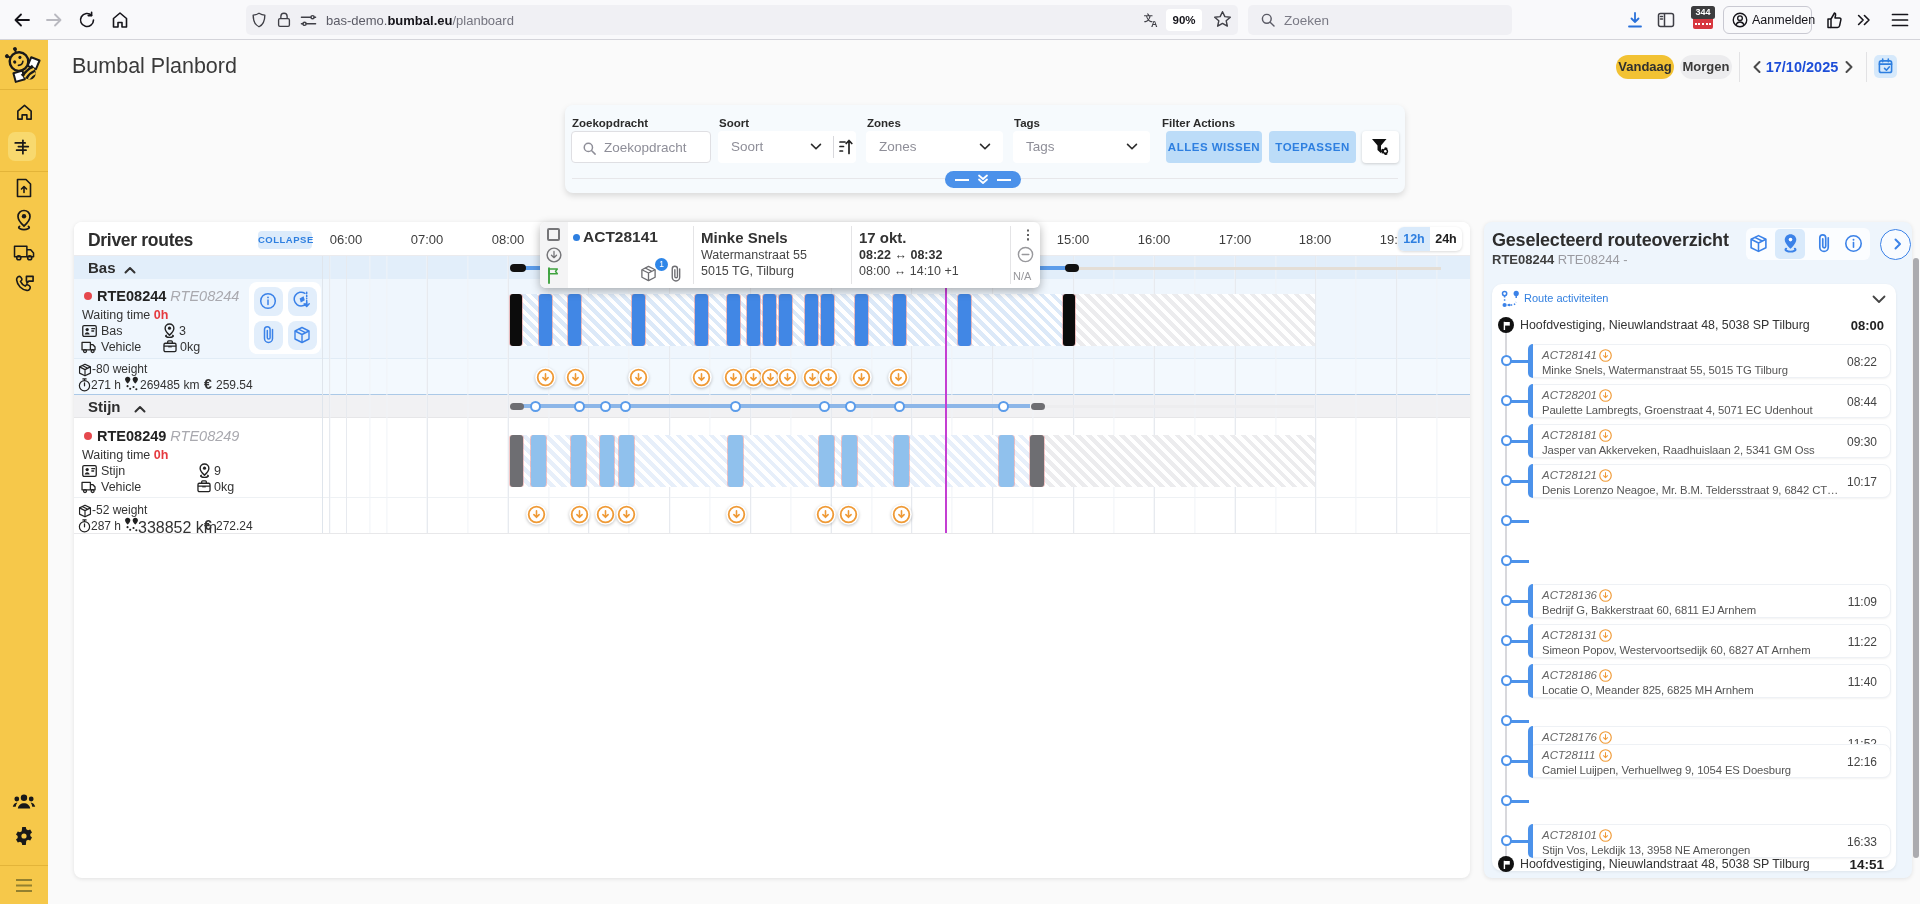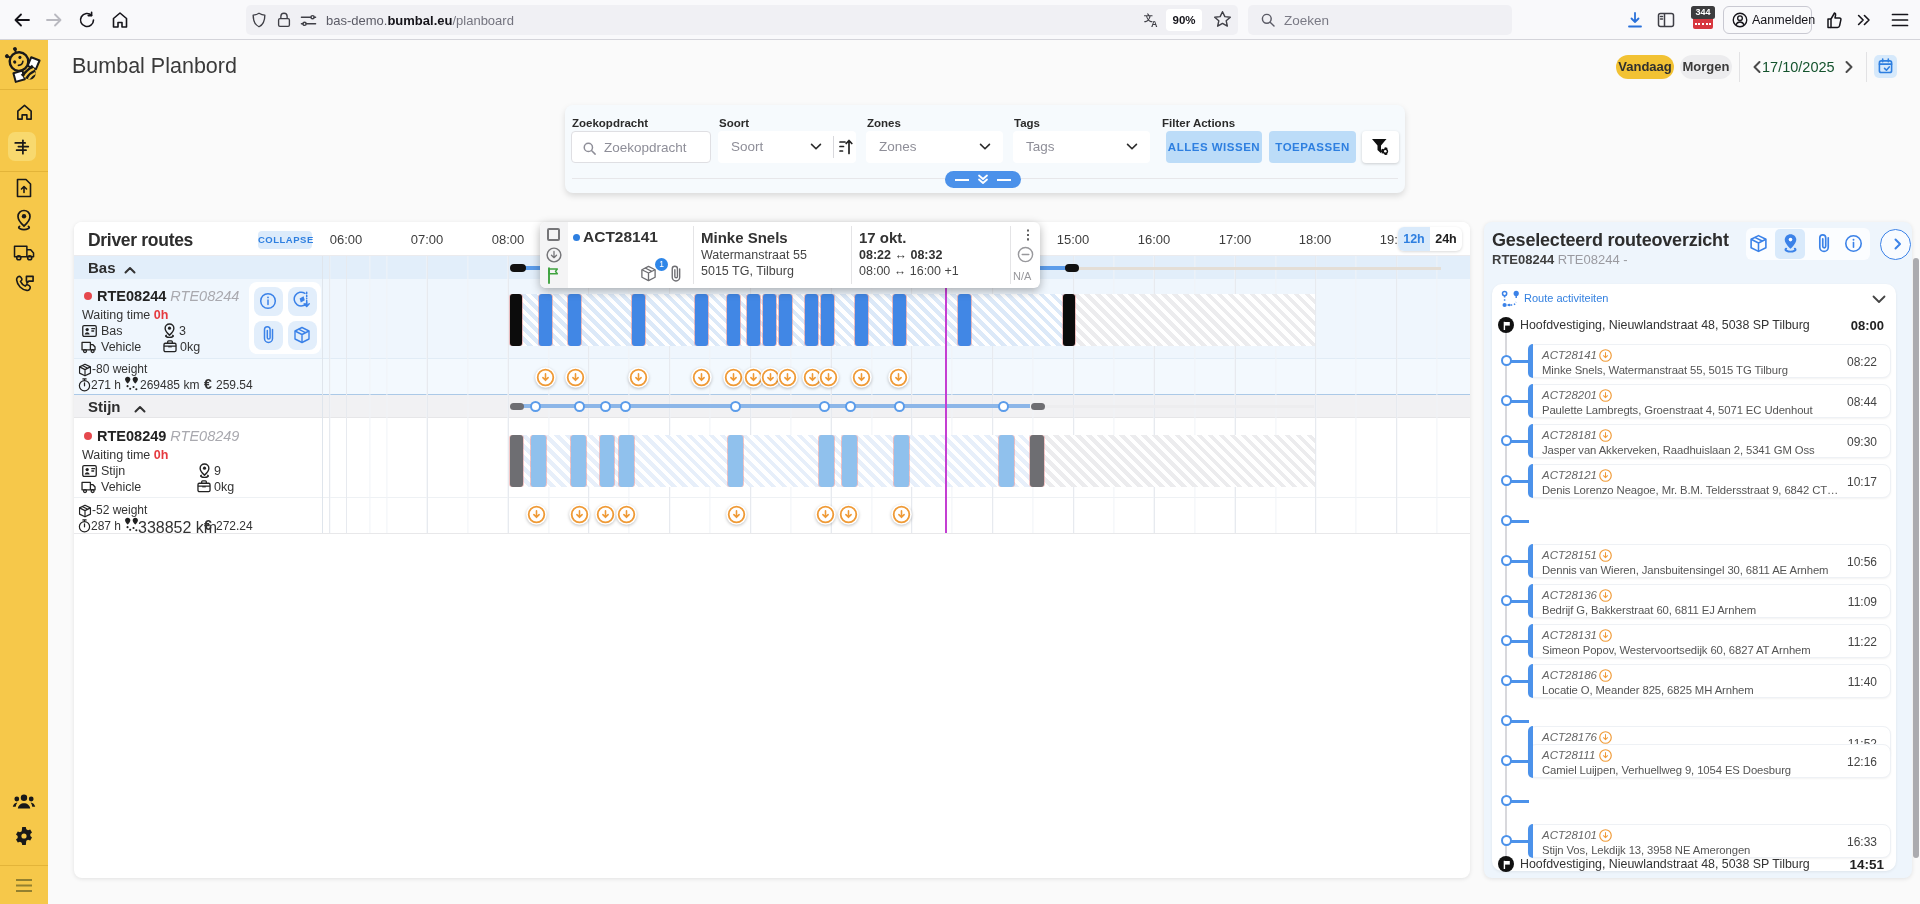--- a/index.html
+++ b/index.html
@@ -192,21 +192,21 @@
       </svg>
   </div>
   <div id="ptitle">Bumbal Planbord</div>
 
   <div class="pill" style="left:1616px;top:55px;width:58px;background:#f2c233;color:#2f2f2f">Vandaag</div>
   <div class="pill" style="left:1680px;top:55px;width:52px;background:#ececee;color:#3a3a3a">Morgen</div>
   <div class="abs" style="left:1739px;top:52px;width:1px;height:30px;background:#e2e2e4"></div>
   <svg class="ic" style="left:1751px;top:60px" width="12" height="14" viewBox="0 0 12 14" fill="none" stroke="#4a4a4a" stroke-width="2" stroke-linecap="round" stroke-linejoin="round">
       <path d="M8.5 2 3.5 7l5 5"></path>
     </svg>
-  <div class="abs" style="left:1762px;top:59px;width:80px;font-size:14.5px;font-weight:400;color:#14532d">17/10/2025</div>
+  <div class="abs" style="left:1762px;top:59px;width:80px;text-align:center;font-size:14.5px;font-weight:700;color:#1d4ed8">17/10/2025</div>
   <svg class="ic" style="left:1843px;top:60px" width="12" height="14" viewBox="0 0 12 14" fill="none" stroke="#4a4a4a" stroke-width="2" stroke-linecap="round" stroke-linejoin="round">
       <path d="M3.5 2l5 5-5 5"></path>
     </svg>
   <div class="abs" style="left:1866px;top:52px;width:1px;height:30px;background:#e2e2e4"></div>
   <div class="abs" style="left:1874px;top:55px;width:23px;height:23px;background:#d6e9fb;border-radius:5px"></div>
   <svg class="ic" style="left:1878px;top:58px" width="15" height="16" viewBox="0 0 16 17" fill="none" stroke="#2e7fe0" stroke-width="1.7">
       <rect x="1.5" y="3" width="13" height="12.5" rx="2"></rect>
       <path d="M1.5 6.5h13M5 1v3M11 1v3" stroke-linecap="round"></path>
       <path d="m7 11 2 2 3-3.5" stroke-linecap="round" stroke-linejoin="round" fill="none"></path>
     </svg>
@@ -652,29 +652,20 @@
         <svg style="position:absolute;left:70px;top:4px" width="13" height="13" viewBox="0 0 21 21">
           <use href="#dls"></use>
         </svg>
         <div class="aaddr">Denis Lorenzo Neagoe, Mr. B.M. Teldersstraat 9, 6842 CT…</div>
         <div class="atime">10:17</div>
       </div>
     <div class="acirc" style="top:293px"></div>
     <div class="aconn" style="top:298px"></div>
     <div class="acirc" style="top:333px"></div>
     <div class="aconn" style="top:338px"></div>
-    <div class="acard" style="top:322px">
-        <div class="abar"></div>
-        <div class="aact">ACT28151</div>
-        <svg style="position:absolute;left:70px;top:4px" width="13" height="13" viewBox="0 0 21 21">
-          <use href="#dls"></use>
-        </svg>
-        <div class="aaddr">Dennis van Wieren, Jansbuitensingel 30, 6811 AE Arnhem</div>
-        <div class="atime">10:56</div>
-      </div>
     <div class="acirc" style="top:373px"></div>
     <div class="aconn" style="top:378px"></div>
     <div class="acard" style="top:362px">
         <div class="abar"></div>
         <div class="aact">ACT28136</div>
         <svg style="position:absolute;left:70px;top:4px" width="13" height="13" viewBox="0 0 21 21">
           <use href="#dls"></use>
         </svg>
         <div class="aaddr">Bedrijf G, Bakkerstraat 60, 6811 EJ Arnhem</div>
         <div class="atime">11:09</div>
@@ -761,21 +752,21 @@
     <svg class="ic" style="left:129px;top:42px" width="13px" height="19" viewBox="0 0 14 19" fill="none" stroke="#6e6e72" stroke-width="1.5" stroke-linecap="round">
         <path d="M11.5 4.5v9a4 4 0 0 1-8 0v-9a2.8 2.8 0 0 1 5.6 0v8.2a1.4 1.4 0 0 1-2.8 0V5.5"></path>
       </svg>
     <div class="abs" style="left:153px;top:4px;width:1px;height:58px;background:#e4e4e6"></div>
     <div class="abs" style="left:161px;top:7px;font-size:15px;font-weight:700;color:#333">Minke Snels</div>
     <div class="abs" style="left:161px;top:26px;font-size:12.5px;color:#454545">Watermanstraat 55</div>
     <div class="abs" style="left:161px;top:42px;font-size:12.5px;color:#454545">5015 TG, Tilburg</div>
     <div class="abs" style="left:311px;top:4px;width:1px;height:58px;background:#e4e4e6"></div>
     <div class="abs" style="left:319px;top:7px;font-size:15px;font-weight:700;color:#333">17 okt.</div>
     <div class="abs" style="left:319px;top:26px;font-size:12.5px;font-weight:700;color:#333">08:22 <span style="font-weight:400">↔</span> 08:32</div>
-    <div class="abs" style="left:319px;top:42px;font-size:12.5px;color:#454545">08:00 ↔ 16:00 +1</div>
+    <div class="abs" style="left:319px;top:42px;font-size:12.5px;color:#454545">08:00 ↔ 14:10 +1</div>
     <div class="abs" style="left:470px;top:4px;width:1px;height:58px;background:#e4e4e6"></div>
     <div class="abs" style="left:480px;top:5px;width:16px;text-align:center;font-size:13px;font-weight:700;color:#555;letter-spacing:0">⋮</div>
     <svg class="ic" style="left:477px;top:24px" width="17" height="17" viewBox="0 0 18 18" fill="none" stroke="#98989c" stroke-width="1.5">
         <circle cx="9" cy="9" r="7.5"></circle>
         <path d="M5.5 9h7" stroke-linecap="round"></path>
       </svg>
     <div class="abs" style="left:473px;top:48px;font-size:11px;color:#98989c">N/A</div>
   </div>
   <svg width="0" height="0" style="position:absolute">
       <defs>

